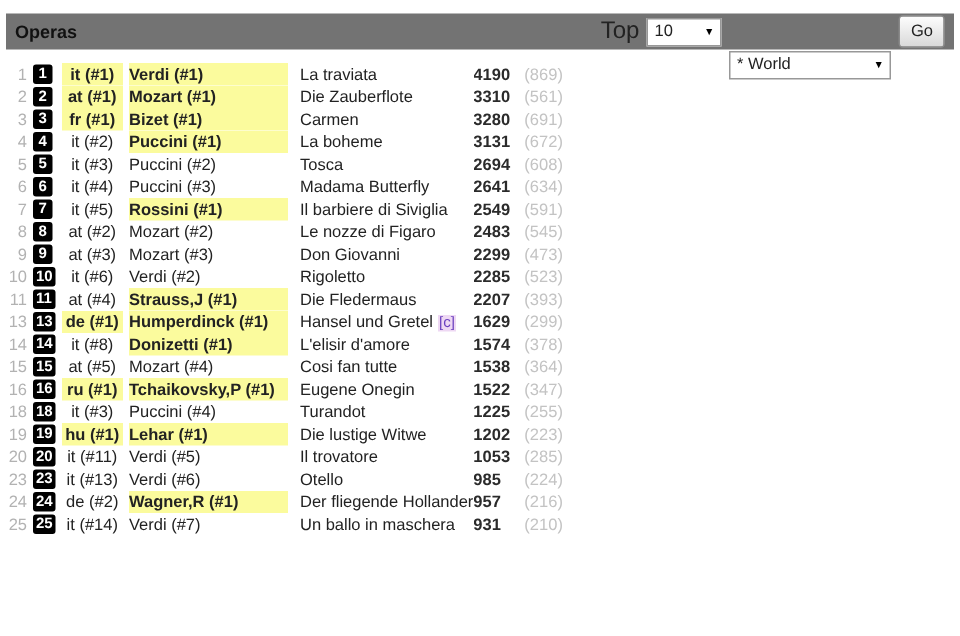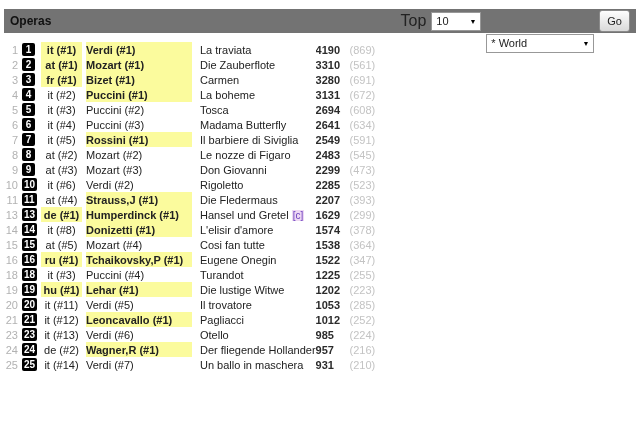--- a/index.html
+++ b/index.html
@@ -285,31 +285,20 @@
     <td class="badge-cell">
       <span class="badge">20</span>
     </td>
     <td class="country">it (#11)</td>
     <td class="composer">Verdi (#5)</td>
     <td class="title">Il trovatore</td>
     <td class="count">1053</td>
     <td class="extra">(285)</td>
   </tr>
 
-  <tr>
-    <td class="idx">21</td>
-    <td class="badge-cell">
-      <span class="badge">21</span>
-    </td>
-    <td class="country">it (#12)</td>
-    <td class="composer hl">Leoncavallo (#1)</td>
-    <td class="title">Pagliacci</td>
-    <td class="count">1012</td>
-    <td class="extra">(252)</td>
-  </tr>
 
 
   <tr>
     <td class="idx">23</td>
     <td class="badge-cell">
       <span class="badge">23</span>
     </td>
     <td class="country">it (#13)</td>
     <td class="composer">Verdi (#6)</td>
     <td class="title">Otello</td>

